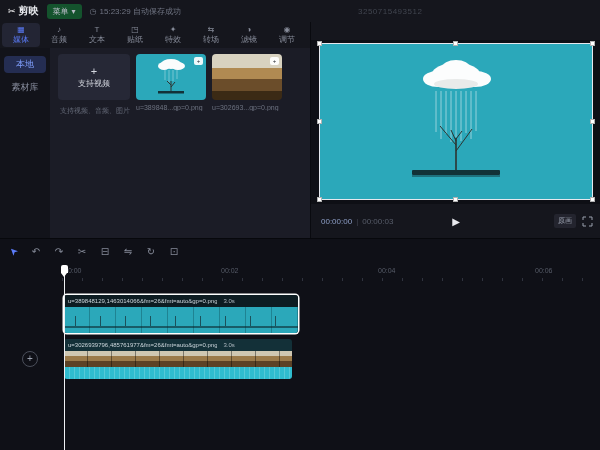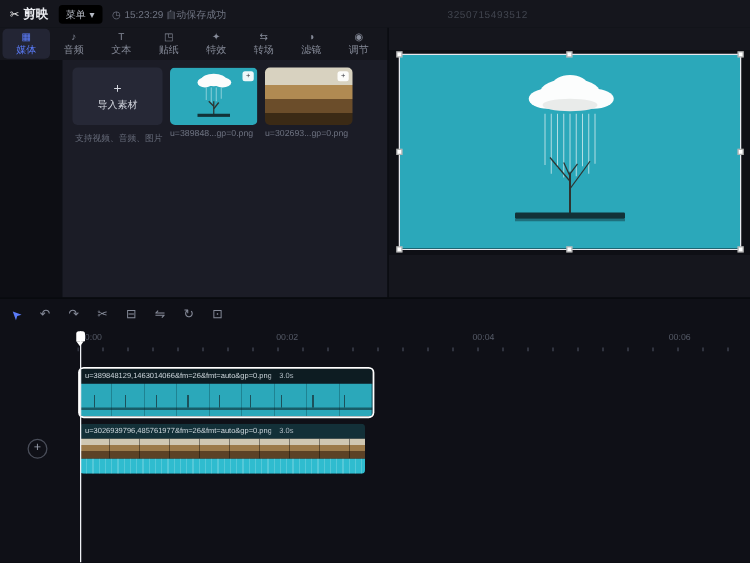--- a/index.html
+++ b/index.html
@@ -4,21 +4,21 @@
 <style>
   * { box-sizing: border-box; margin: 0; padding: 0; }
   html,body { width:600px; height:450px; }
   body { font-family:"Liberation Sans","DejaVu Sans",sans-serif; background:#0d0e14; }
   .app { position:relative; width:600px; height:450px; overflow:hidden; background:#0d0e14; color:#c7cad3; }
 
   
   .topbar { position:absolute; left:0; top:0; width:600px; height:22px; background:#15161d; display:flex; align-items:center; gap:8px; padding:0 8px; z-index:6; }
   .logo { display:flex; align-items:center; gap:3px; font-size:10px; font-weight:bold; color:#eceef2; }
   .logo-icon { font-size:9px; color:#ffffff; }
-  .menu-pill { background:#000000; border-radius:3px; padding:2px 6px; font-size:8px; color:#b6bac4; display:flex; gap:3px; align-items:center; cursor:pointer; }
+  .menu-pill { background:#14532d; border-radius:3px; padding:2px 6px; font-size:8px; color:#b6bac4; display:flex; gap:3px; align-items:center; cursor:pointer; }
   .autosave { display:flex; gap:3px; align-items:center; font-size:8px; color:#6f7482; }
   .project-id { position:absolute; left:358px; top:7px; font-size:8px; color:#41454f; letter-spacing:.5px; }
 
   
   .tabbar { position:absolute; left:0; top:22px; width:310px; height:26px; background:#15161d; display:flex; align-items:center; padding:0 2px; }
   .tab { width:38px; height:24px; display:flex; flex-direction:column; align-items:center; justify-content:center; color:#868b99; border-radius:4px; cursor:pointer; }
   .tab-icon { font-size:8px; line-height:10px; }
   .tab-label { font-size:8px; line-height:10px; }
   .tab.active { color:#5b7cfa; background:#232534; }
 
@@ -148,25 +148,29 @@
     <div class="tab">
       <span class="tab-icon">◑</span>
       <span class="tab-label">滤镜</span>
     </div>
     <div class="tab">
       <span class="tab-icon">◉</span>
       <span class="tab-label">调节</span>
     </div>
   </nav>
 
+  <aside class="libbar">
+    <div class="lib-item active">本地</div>
+    <div class="lib-item">素材库</div>
+  </aside>
 
   <section class="media-panel">
     <div class="import-tile">
       <span class="import-plus">+</span>
-      <span class="import-label">导入素材</span>
+      <span class="import-label">支持视频</span>
     </div>
     <div class="media-hint">支持视频、音频、图片</div>
 
     <div class="media-card c1">
       <div class="card-art">
         <svg viewBox="0 0 70 46" preserveAspectRatio="none">
           <rect x="0" y="0" width="70" height="46" fill="#2ba8ba"></rect>
           <g fill="#fbfcfc">
             <ellipse cx="35" cy="10" rx="10" ry="5"></ellipse>
             <ellipse cx="28" cy="12" rx="6" ry="4"></ellipse>
@@ -238,20 +242,37 @@
         <span class="handle h-tl"></span>
         <span class="handle h-tc"></span>
         <span class="handle h-tr"></span>
         <span class="handle h-ml"></span>
         <span class="handle h-mr"></span>
         <span class="handle h-bl"></span>
         <span class="handle h-bc"></span>
         <span class="handle h-br"></span>
       </div>
     </div>
+    <div class="controls">
+      <div class="time">
+        <span class="cur">00:00:00</span>
+        <span class="sep">|</span>
+        <span class="dur">00:00:03</span>
+      </div>
+      <span class="play-btn">▶</span>
+      <div class="right-controls">
+        <span class="quality-pill">原画</span>
+        <svg class="fullscreen" viewBox="0 0 11 11" fill="none" stroke="#9aa0ae" stroke-width="1">
+          <path d="M1 4 V1 H4"></path>
+            <path d="M7 1 H10 V4"></path>
+            <path d="M10 7 V10 H7"></path>
+            <path d="M4 10 H1 V7"></path>
+        </svg>
+      </div>
+    </div>
   </section>
 
   <section class="timeline">
     <div class="tl-toolbar">
       <div class="tool active rot">
           <span>➤</span>
         </div>
       <div class="tool">
           <span>↶</span>
         </div>

